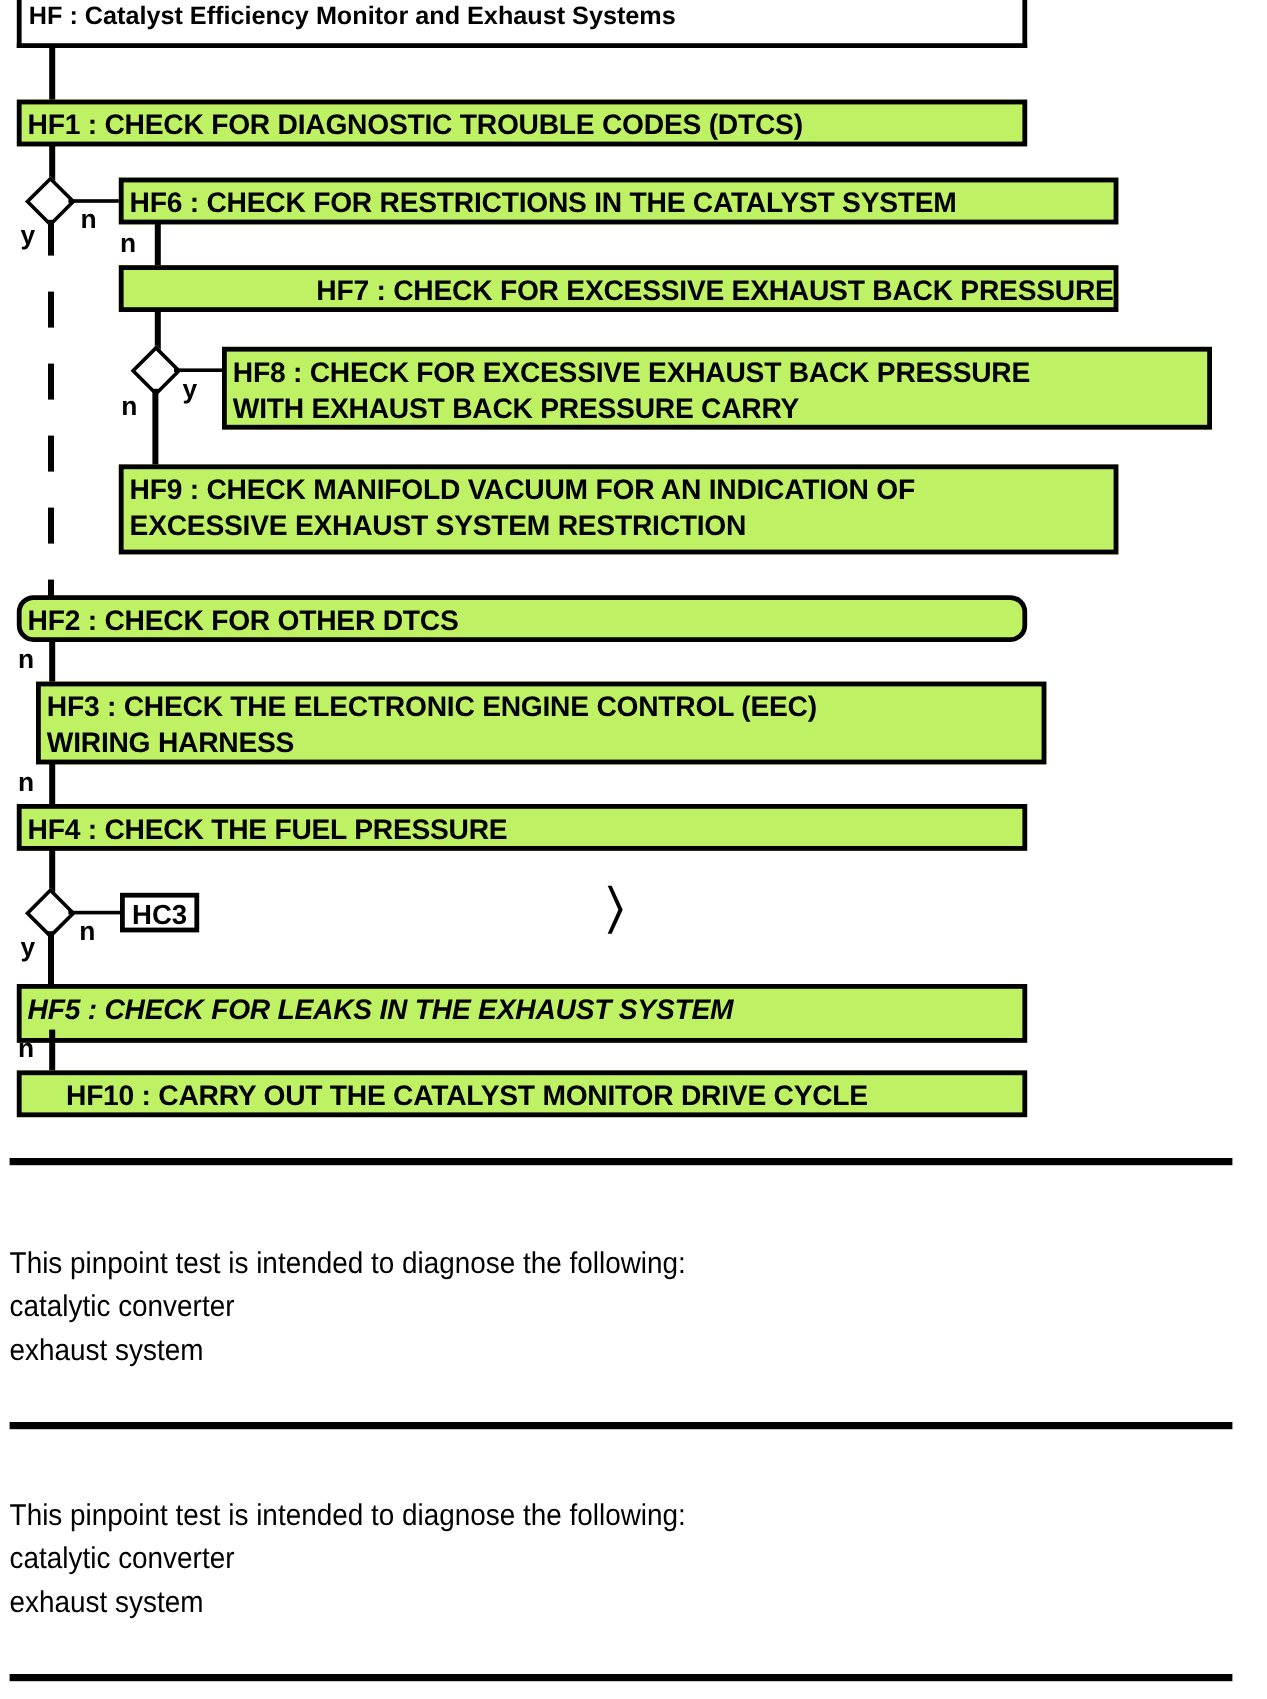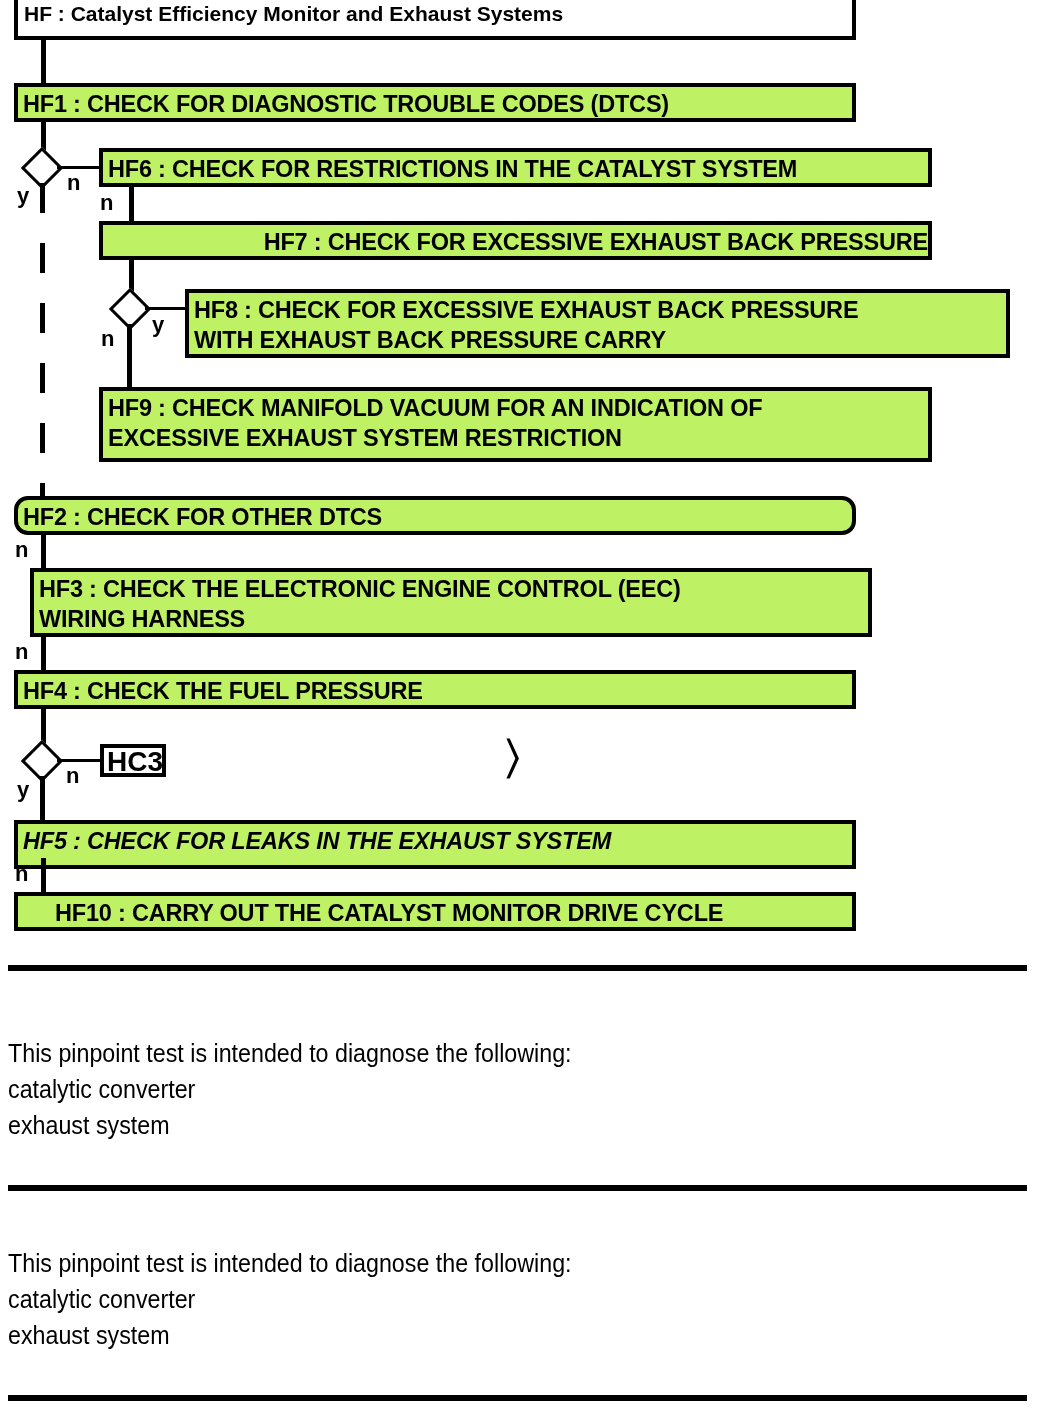--- a/index.html
+++ b/index.html
@@ -54,21 +54,21 @@
     letter-spacing: 0px;
   }
 
   
   .refbox {
     position: absolute;
     box-sizing: border-box;
     border: 4px solid #000;
     background: #fff;
     font-weight: bold;
-    font-size: 28px;
+    font-size: 23px;
     line-height: 26px;
     text-align: center;
     padding: 1px 3px 1px 3px;
   }
 
   
   .vline {
     position: absolute;
     background: #000;
     width: 5px;

